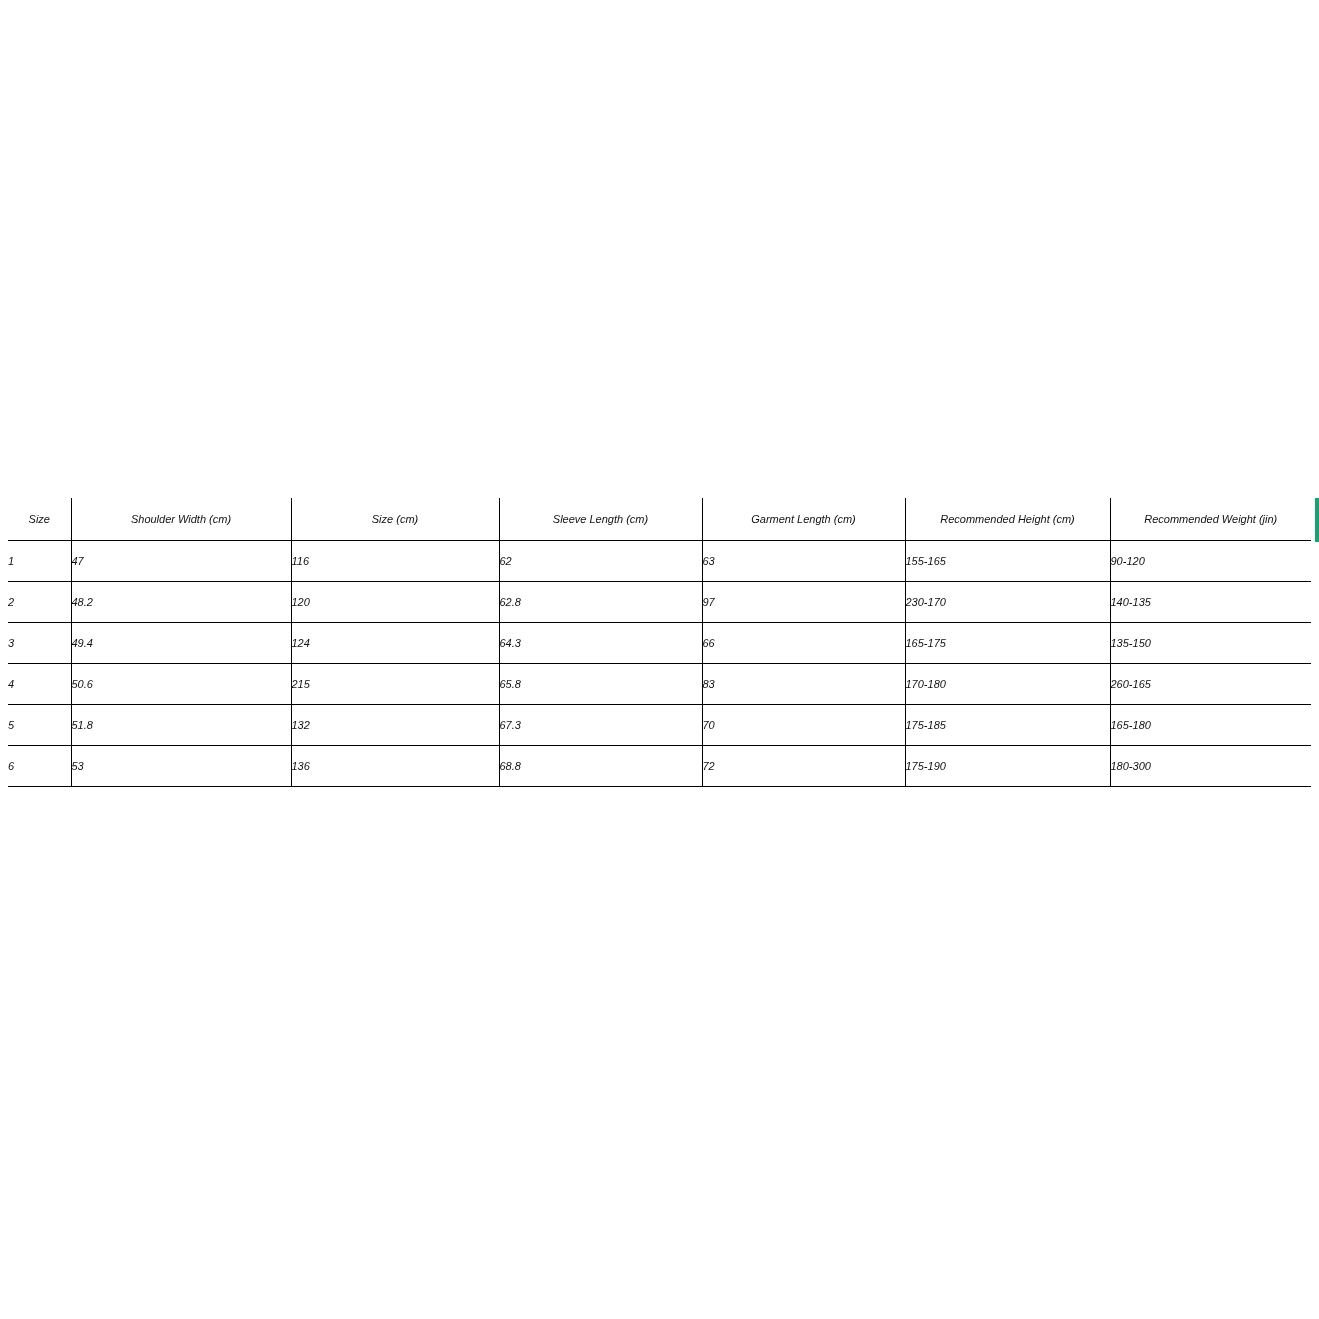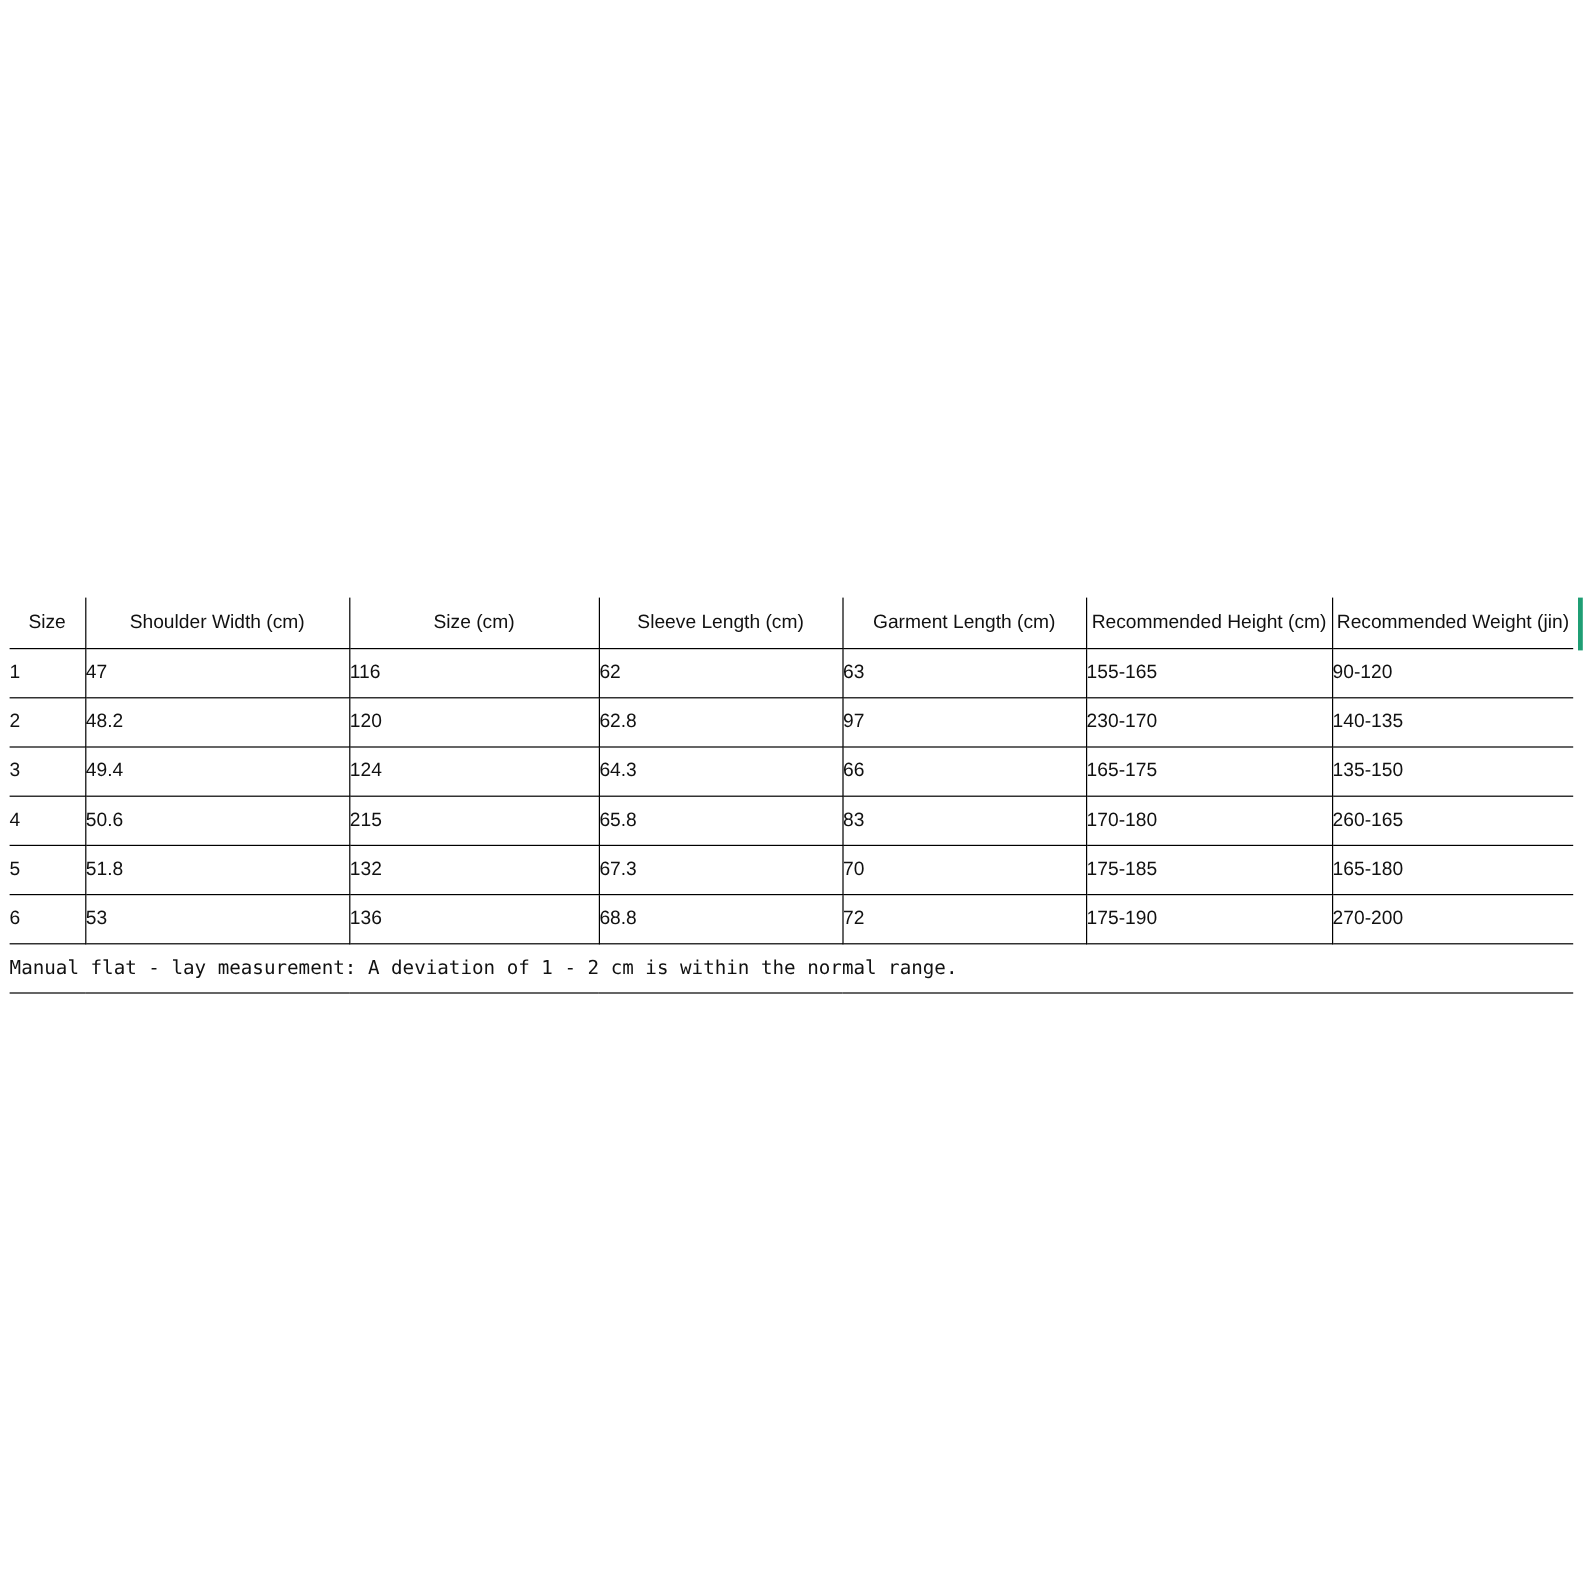--- a/index.html
+++ b/index.html
@@ -34,27 +34,28 @@
   table.size-table {
     border-collapse: collapse;
     width: 1303px;
     table-layout: fixed;
   }
 
   table.size-table th,
   table.size-table td {
     border: 1px solid #000000;
     vertical-align: middle;
-    font-size: 16px;
+    font-size: 11px;
     font-weight: normal;
     color: #111111;
     padding: 0;
     height: 40px;
     line-height: 40px;
     white-space: nowrap;
+    font-style: italic;
   }
 
   table.size-table thead th {
     height: 42px;
     line-height: 42px;
     border-top: none;
   }
 
   
   col.c0 { width: 63px; }
@@ -166,22 +167,19 @@
           <td>175-185</td>
           <td>165-180</td>
         </tr>
         <tr>
           <td>6</td>
           <td>53</td>
           <td>136</td>
           <td>68.8</td>
           <td>72</td>
           <td>175-190</td>
-          <td>270-200</td>
-        </tr>
-        <tr class="note-row">
-          <td colspan="7">Manual flat - lay measurement: A deviation of 1 - 2 cm is within the normal range.</td>
+          <td>180-300</td>
         </tr>
       </tbody>
     </table>
   </div>
 
 </div>
 
 </body></html>

